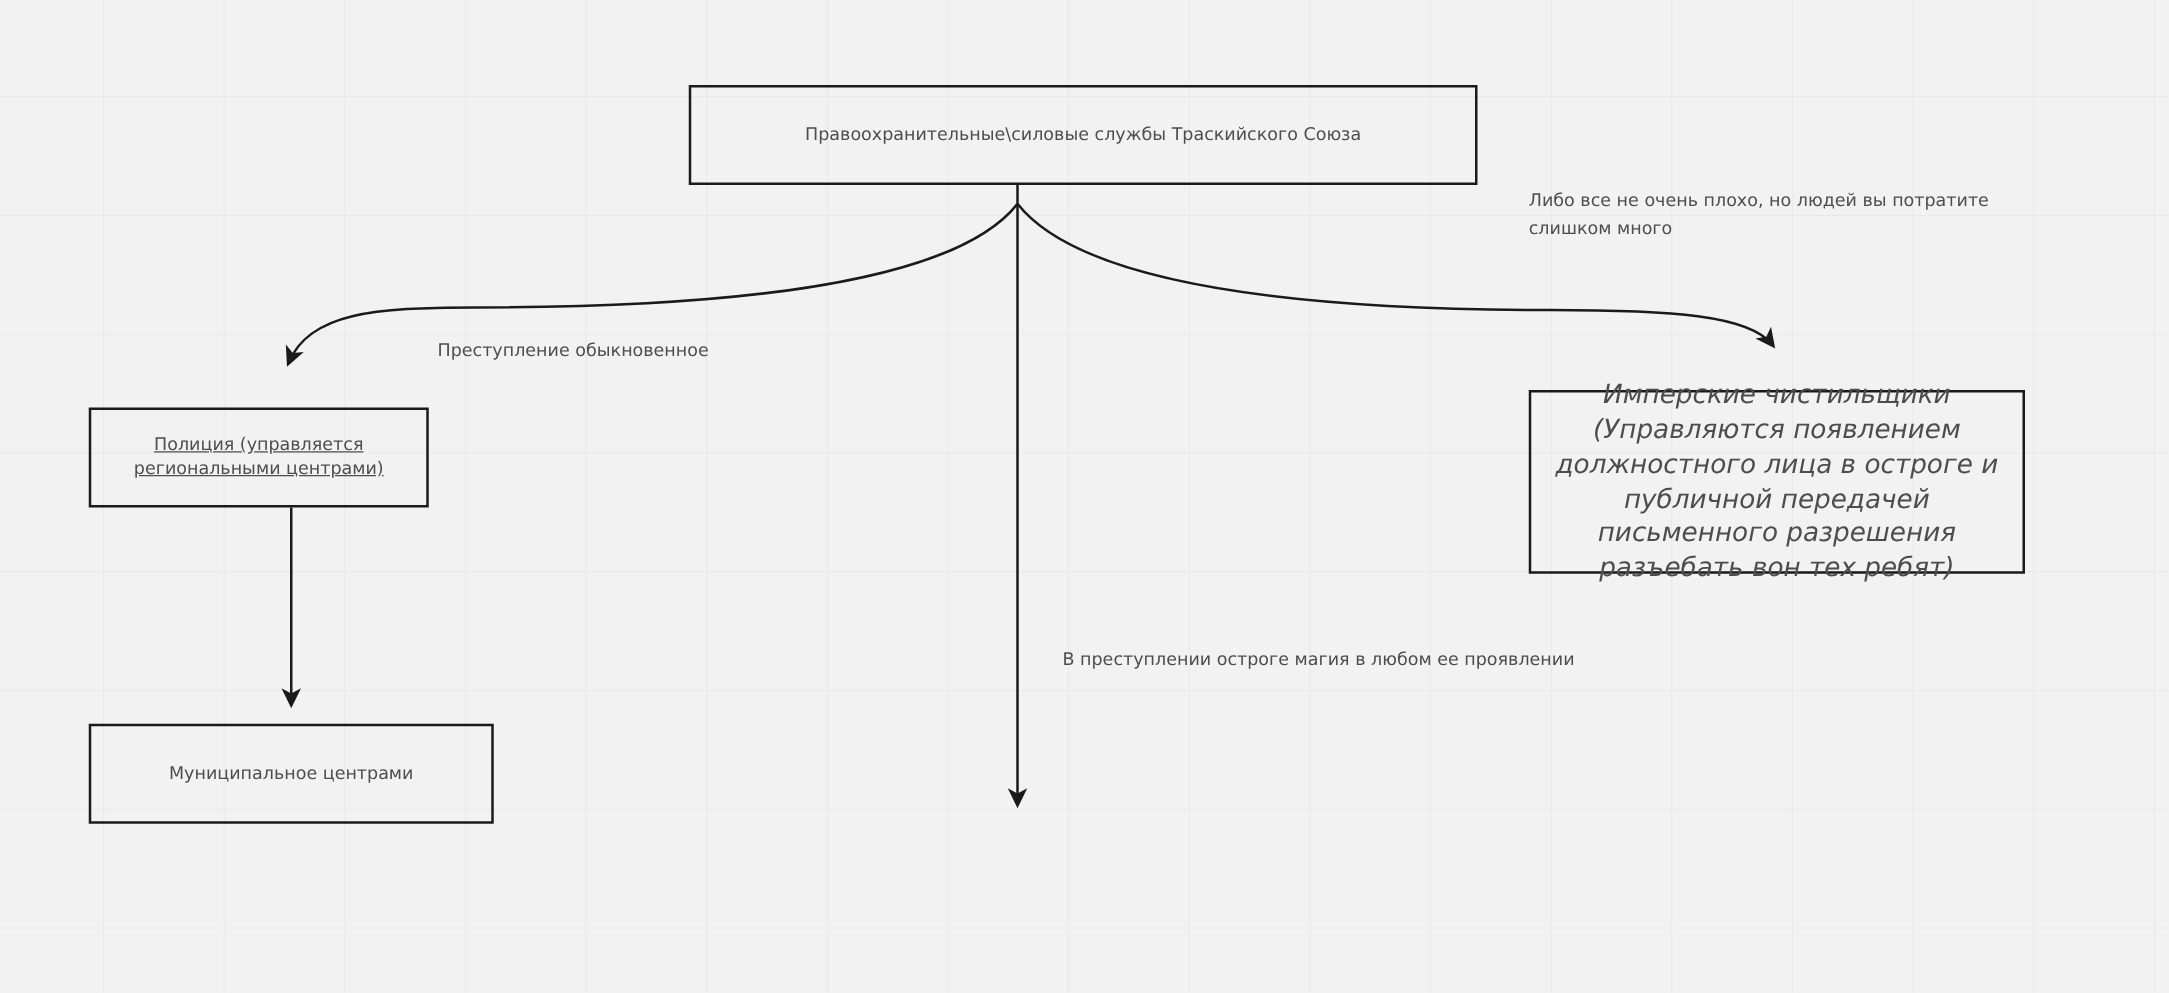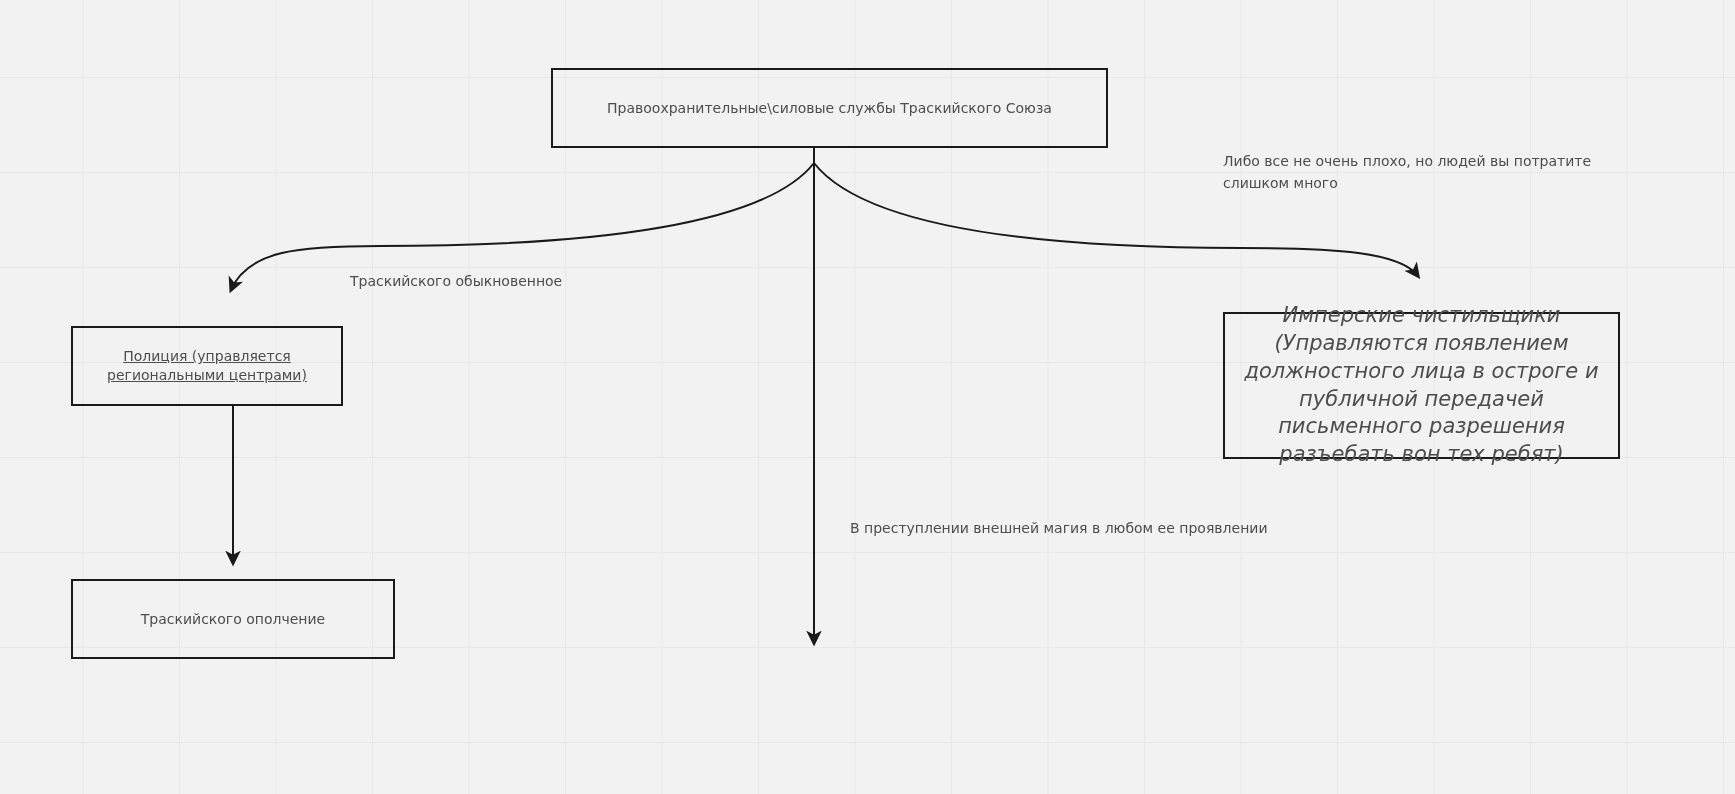--- a/index.html
+++ b/index.html
@@ -42,21 +42,21 @@
   .node-text {
     display: block;
     width: 100%;
     padding: 0 8px;
     box-sizing: border-box;
     line-height: 1.35;
   }
   #node-root {
     left: 551px;
     top: 68px;
-    width: 557px;
+    width: 631px;
     height: 80px;
   }
   #node-root .node-text { font-size: 14px; }
 
   #node-police {
     left: 71px;
     top: 326px;
     width: 272px;
     height: 80px;
     text-decoration: underline;
@@ -136,30 +136,30 @@
 
   <div class="node" id="node-root">
     <span class="node-text">Правоохранительные\силовые службы Траскийского Союза</span>
   </div>
 
   <div class="node" id="node-police">
     <span class="node-text">Полиция (управляется региональными центрами)</span>
   </div>
 
   <div class="node" id="node-militia">
-    <span class="node-text">Траскийского ополчение</span>
+    <span class="node-text">Муниципальное центрами</span>
   </div>
 
 
   <div class="node" id="node-cleaners">
     <span class="node-text">Имперские чистильщики (Управляются появлением должностного лица в остроге и публичной передачей письменного разрешения разъебать вон тех ребят)</span>
   </div>
 
-  <div class="edge-label" id="label-ordinary-crime">Траскийского обыкновенное</div>
+  <div class="edge-label" id="label-ordinary-crime">Преступление обыкновенное</div>
 
 
 
   <div class="note" id="note-right-2">Либо все не очень плохо, но людей вы потратите слишком много</div>
 
-  <div class="note" id="note-mid-1">В преступлении внешней магия в любом ее проявлении</div>
+  <div class="note" id="note-mid-1">В преступлении остроге магия в любом ее проявлении</div>
 
 
 </div>
 
 </body></html>

